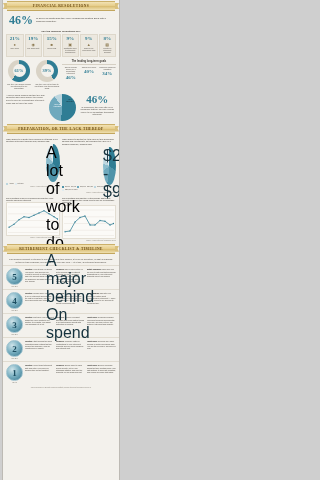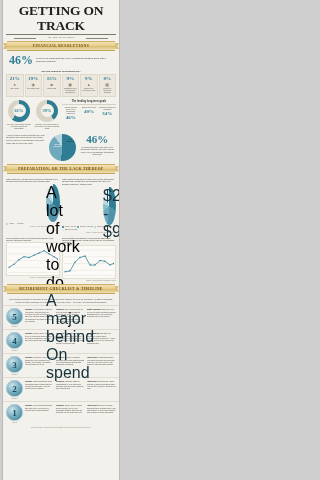--- a/index.html
+++ b/index.html
@@ -175,24 +175,20 @@
   .footer{
     font-size:1.6px;color:#8b867d;text-align:center;padding:2px 4px 3px 4px;
     line-height:2px;
   }
 </style>
 </head>
 <body>
 
 <div class="page">
 
-  <div class="masthead">
-    <div class="title">GETTING ON TRACK</div>
-    <div class="subtitle">The road to retirement</div>
-  </div>
 
   <div class="ribbon">
     <span>FINANCIAL RESOLUTIONS</span>
   </div>
 
   <div class="hero">
     <div class="lead">46%</div>
     <div class="txt">of surveyed adults said they were considering drafting 2015 with a financial resolution.</div>
   </div>
 

